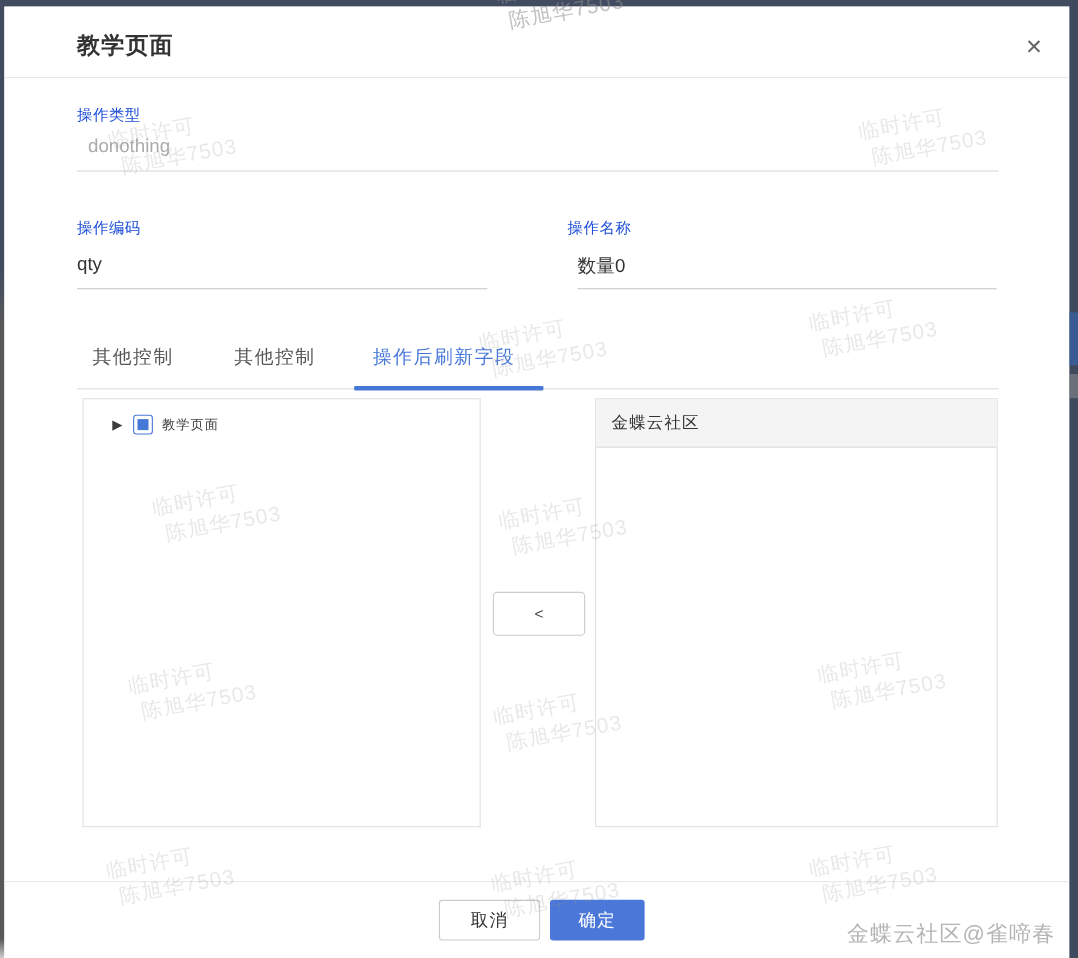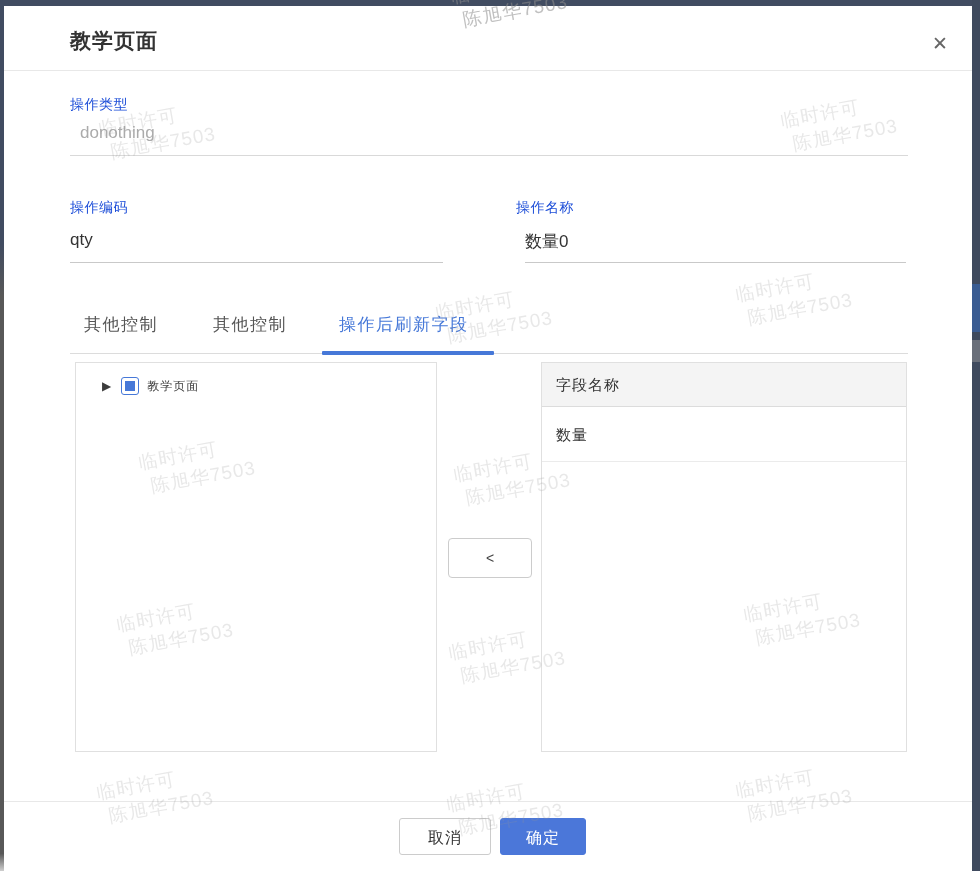--- a/index.html
+++ b/index.html
@@ -118,27 +118,27 @@
         <span class="tree-checkbox">
             <span class="inner"></span>
           </span>
         <span class="tree-label">教学页面</span>
       </div>
     </div>
 
     <div class="move-left-btn">&lt;</div>
 
     <div class="panel right">
-      <div class="tbl-header">字段名称</div>
-      <div class="tbl-row">数量</div>
+      <div class="tbl-header">金蝶云社区</div>
     </div>
 
     <div class="ftr-border"></div>
     <div class="btn cancel">取消</div>
     <div class="btn confirm">确定</div>
+    <div class="credit">金蝶云社区@雀啼春</div>
   </div>
 
   <div class="wm-layer">
     <div class="wm dark" style="left:452px; top:-26px;">
         <div>临时许可</div>
         <div class="l2">陈旭华7503</div>
       </div>
     <div class="wm" style="left:100px; top:106px;">
         <div>临时许可</div>
         <div class="l2">陈旭华7503</div>

